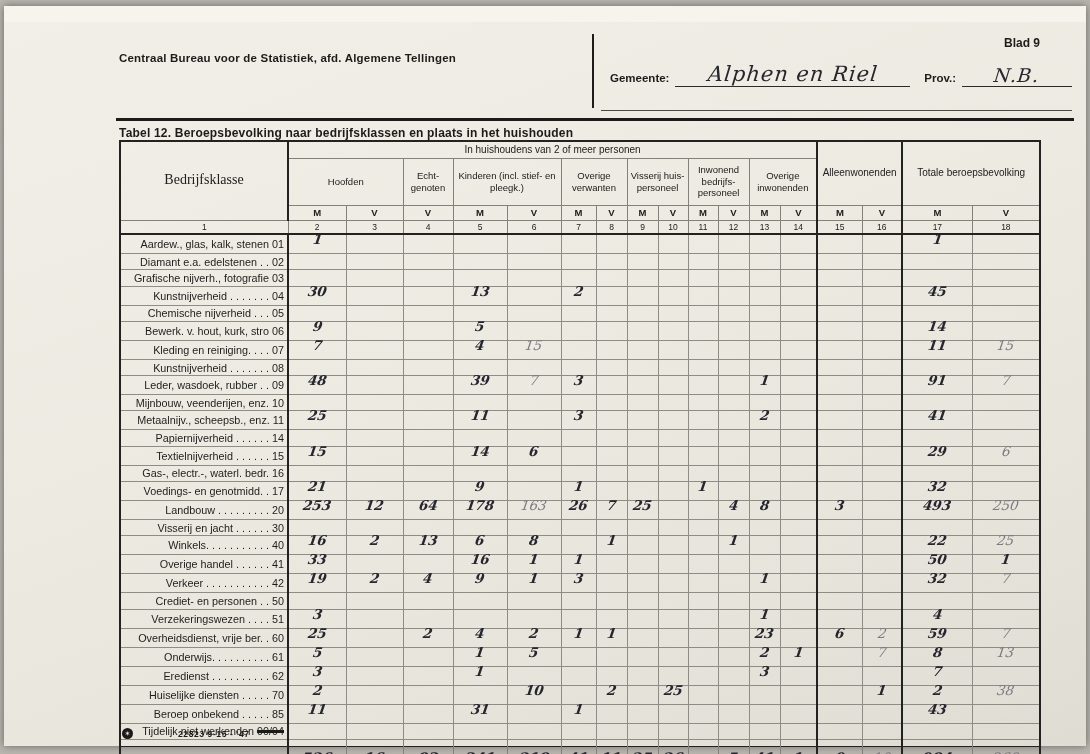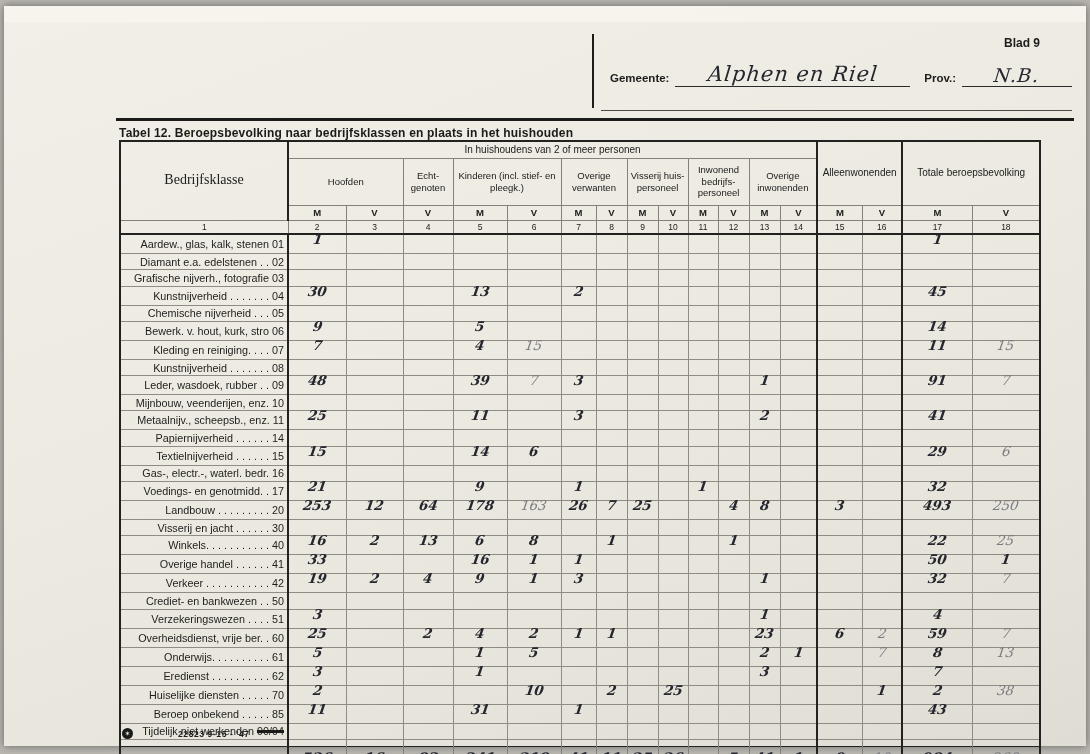--- a/index.html
+++ b/index.html
@@ -69,20 +69,21 @@
   .crest{width:11px;height:11px;border-radius:50%;background:#1b1b19;color:#f2efe8;font-size:7px;
          line-height:11px;text-align:center;margin-right:5px;}
   .printcode{font-size:8.5px;font-weight:bold;color:#1d1d1b;letter-spacing:.6px;}
 </style>
 </head>
 <body>
 
 <div class="paper">
   <div class="topstrip"></div>
 
+  <div class="hdr-small">Centraal Bureau voor de Statistiek, afd. Algemene Tellingen</div>
   <div class="hdr-vline"></div>
   <div class="blad">Blad 9</div>
 
   <div class="gem-row">
     <span class="gem-label">Gemeente:</span>
     <div class="hand-line gem-line">
       <span class="script">Alphen en Riel</span>
     </div>
     <span class="prov-label">Prov.:</span>
     <div class="hand-line prov-line">
@@ -668,21 +669,21 @@
           <td class="val"><span class="hw">1</span></td>
           <td class="val"></td>
           <td class="val"></td>
           <td class="val"></td>
           <td class="val"><span class="hw">32</span></td>
           <td class="val"><span class="hw pencil">7</span></td>
         </tr>
         <tr class="data-row">
           <td class="lbl">
             <span class="lblwrap">
-              <span class="lbl-t">Crediet- en bankwezen . .</span>
+              <span class="lbl-t">Crediet- en personen . .</span>
               <span class="code">50</span>
             </span>
           </td>
           <td class="val"></td>
           <td class="val"></td>
           <td class="val"></td>
           <td class="val"></td>
           <td class="val"></td>
           <td class="val"></td>
           <td class="val"></td>

